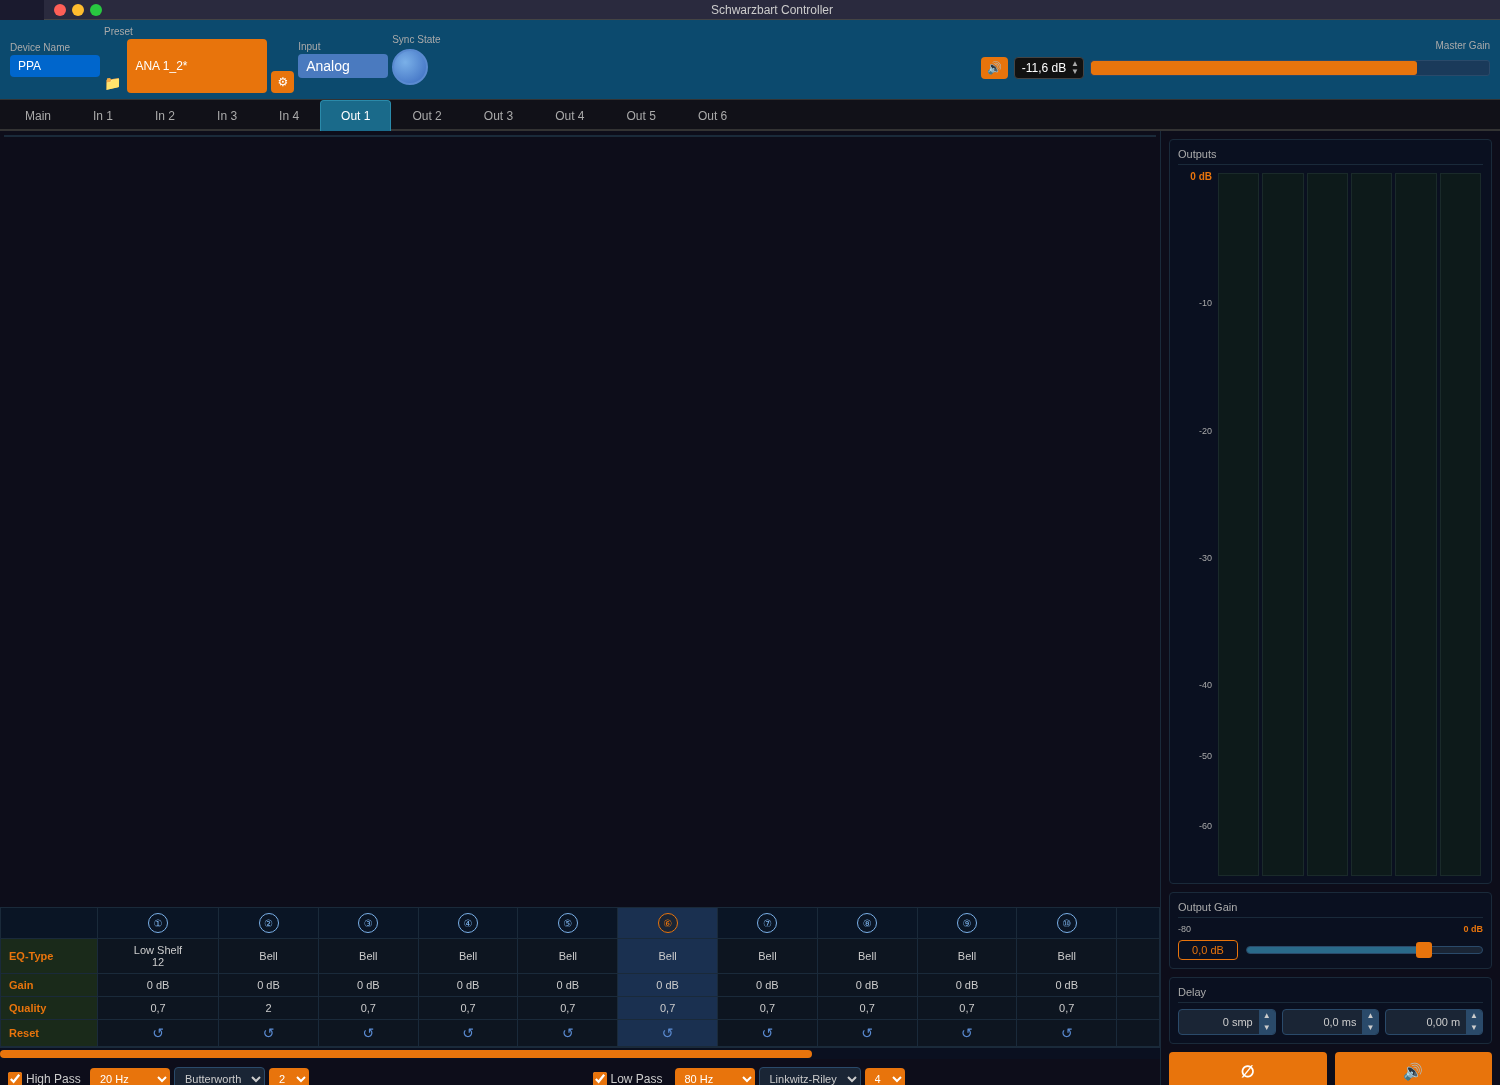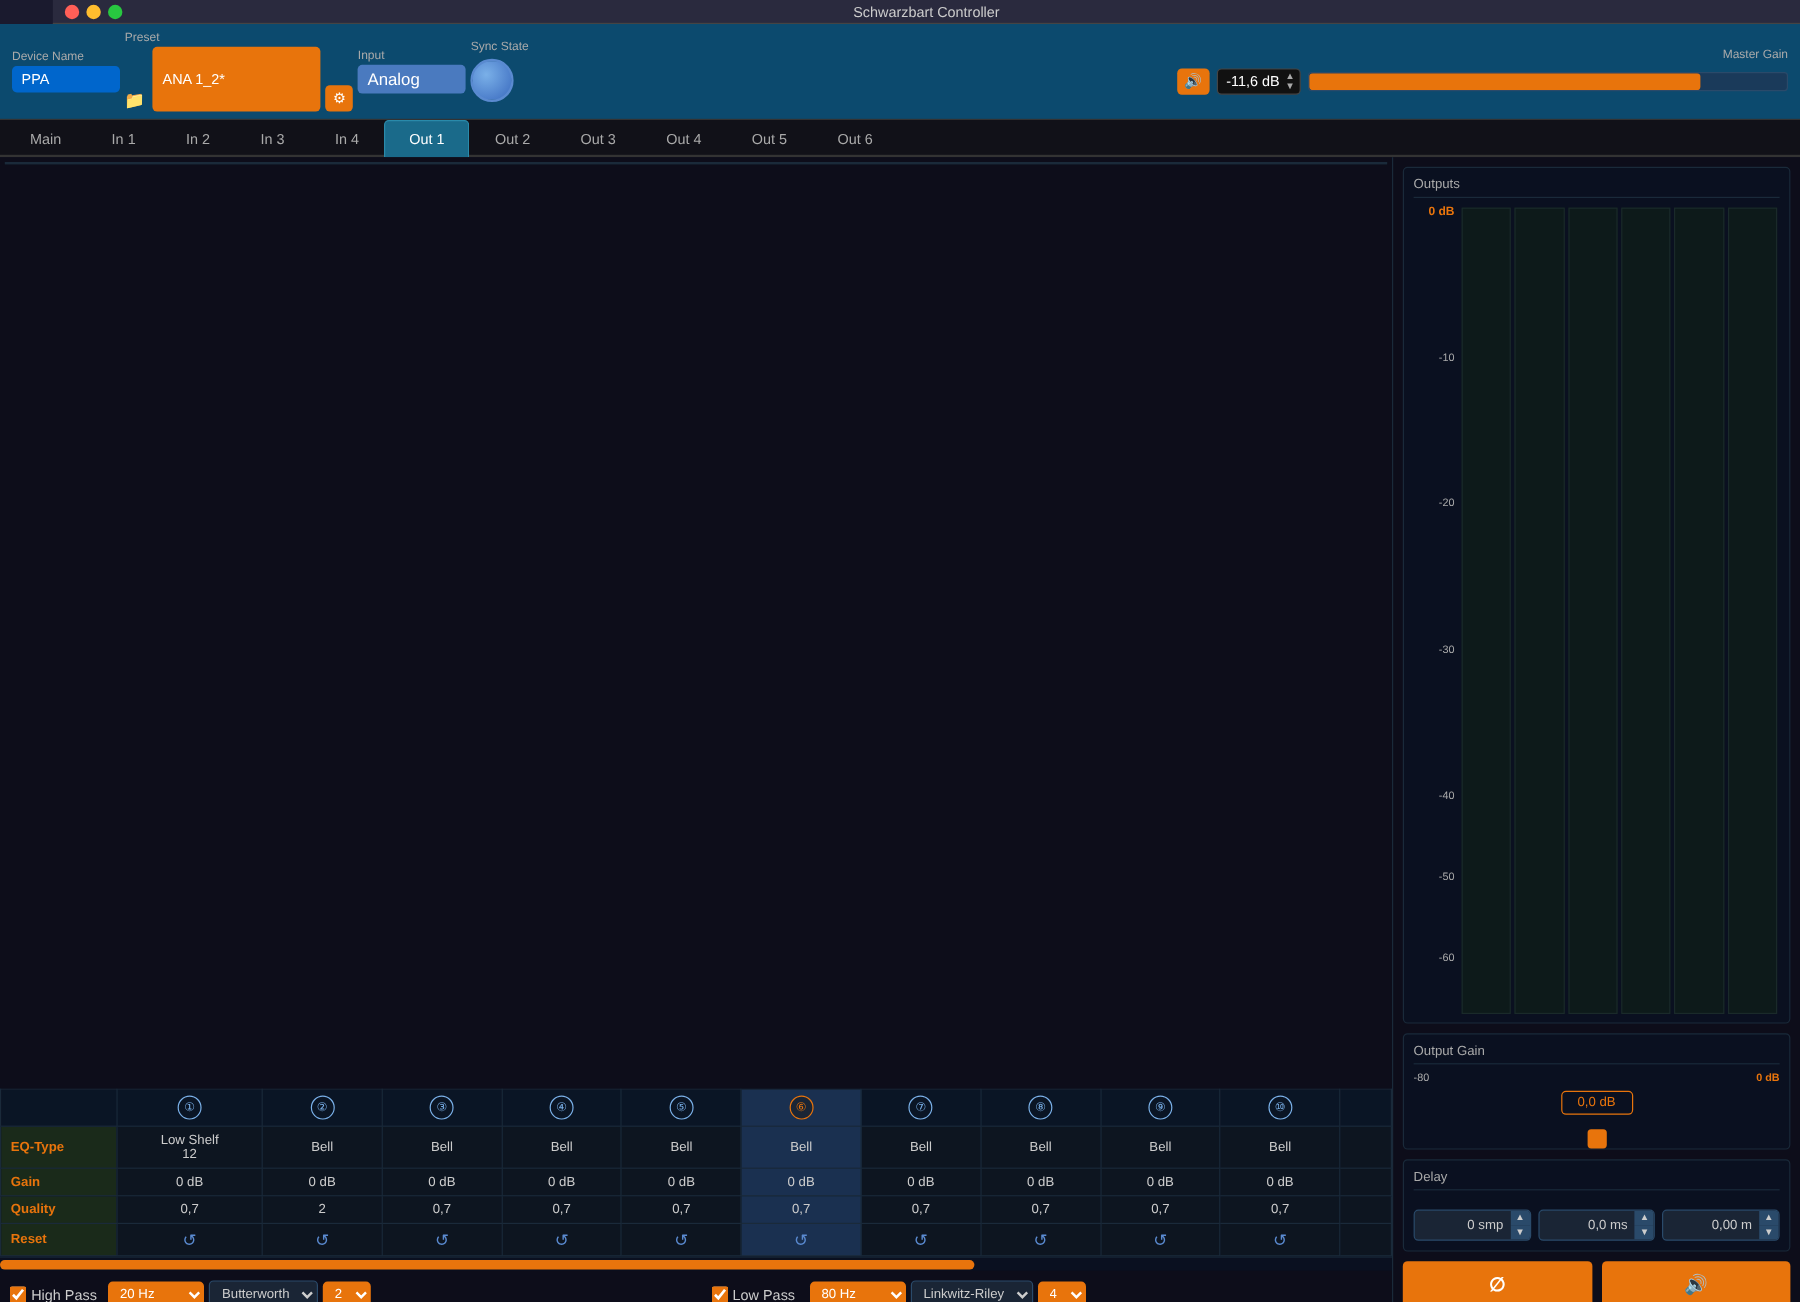--- a/index.html
+++ b/index.html
@@ -347,23 +347,22 @@
     }
     .output-gain-section {
       background: #0a1020;
       border: 1px solid #1a2a3a;
       border-radius: 4px;
       padding: 8px;
     }
     .output-gain-row {
       display: flex;
       align-items: center;
-      gap: 20px;
+      gap: 8px;
       margin-top: 6px;
-      flex-direction: column;
     }
     .output-gain-slider {
       flex: 1;
       position: relative;
       height: 20px;
     }
     .output-gain-slider-track {
       position: absolute;
       top: 50%;
       transform: translateY(-50%);
@@ -404,21 +403,21 @@
     }
     .delay-section {
       background: #0a1020;
       border: 1px solid #1a2a3a;
       border-radius: 4px;
       padding: 8px;
     }
     .delay-controls {
       display: flex;
       gap: 6px;
-      margin-top: 16px;
+      margin-top: 6px;
     }
     .delay-input-group {
       display: flex;
       align-items: center;
       background: #1a2535;
       border: 1px solid #2a4a6a;
       border-radius: 4px;
       overflow: hidden;
       flex: 1;
     }

